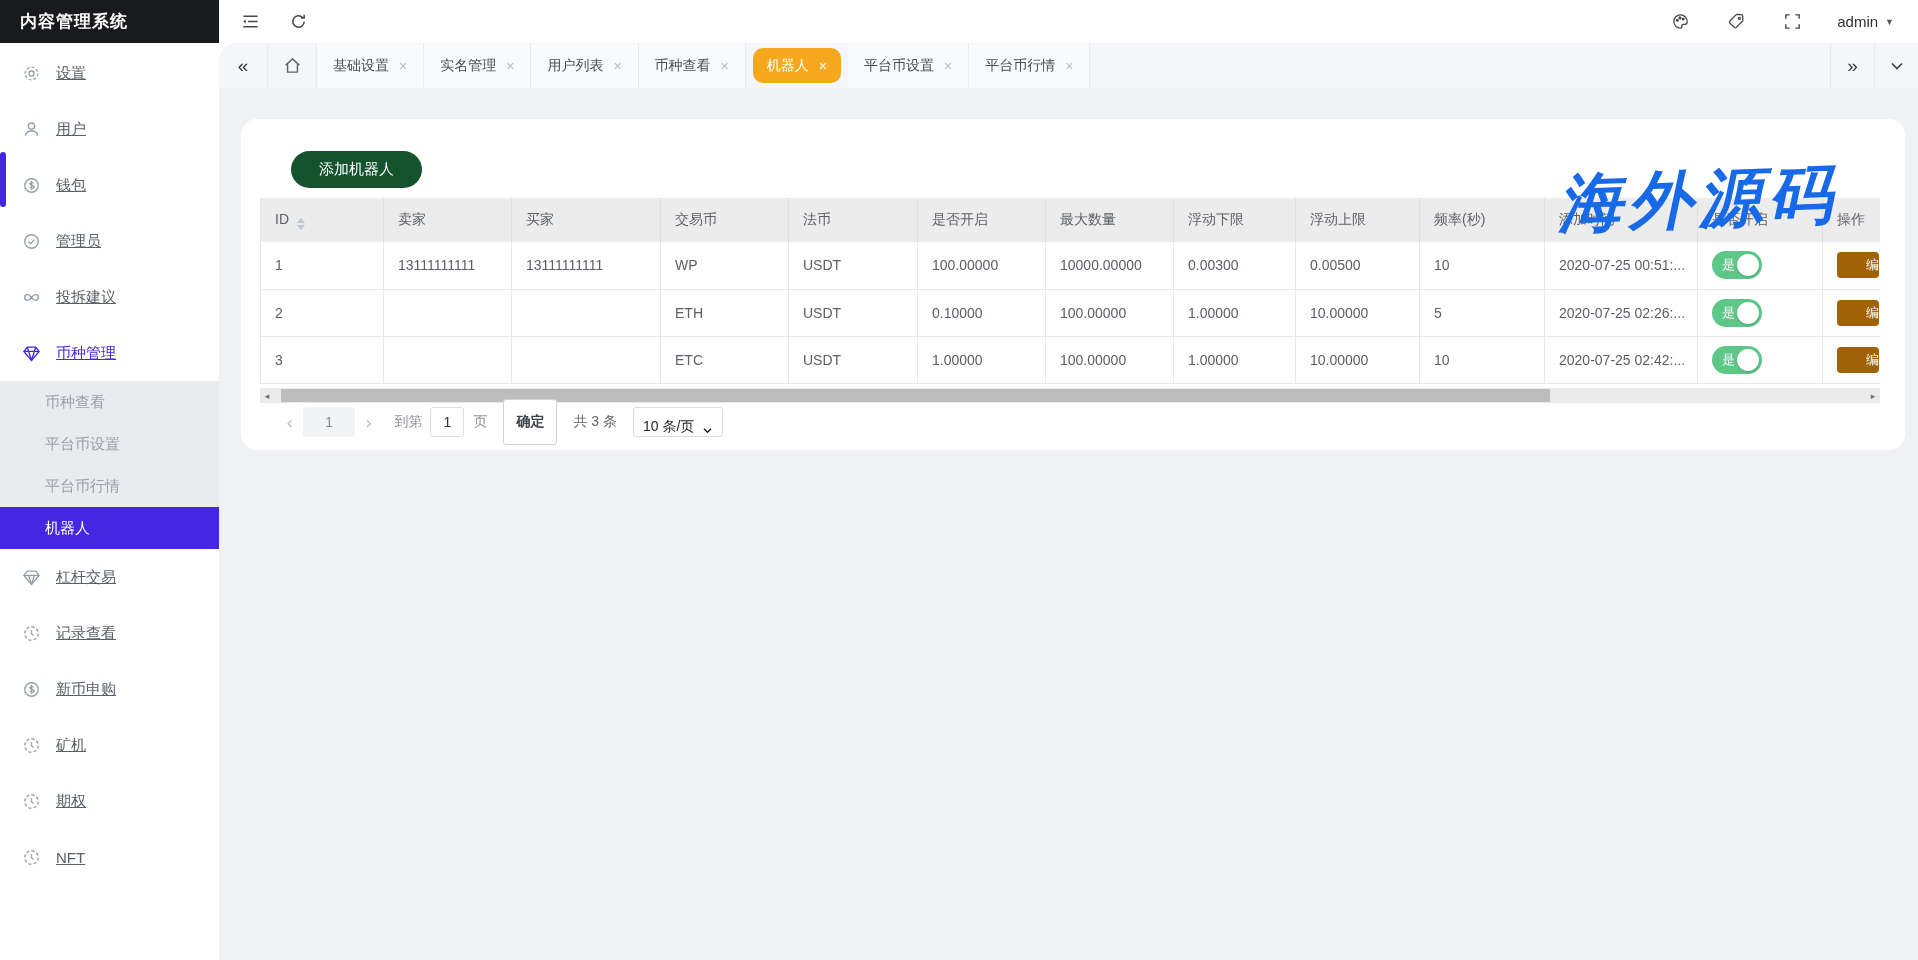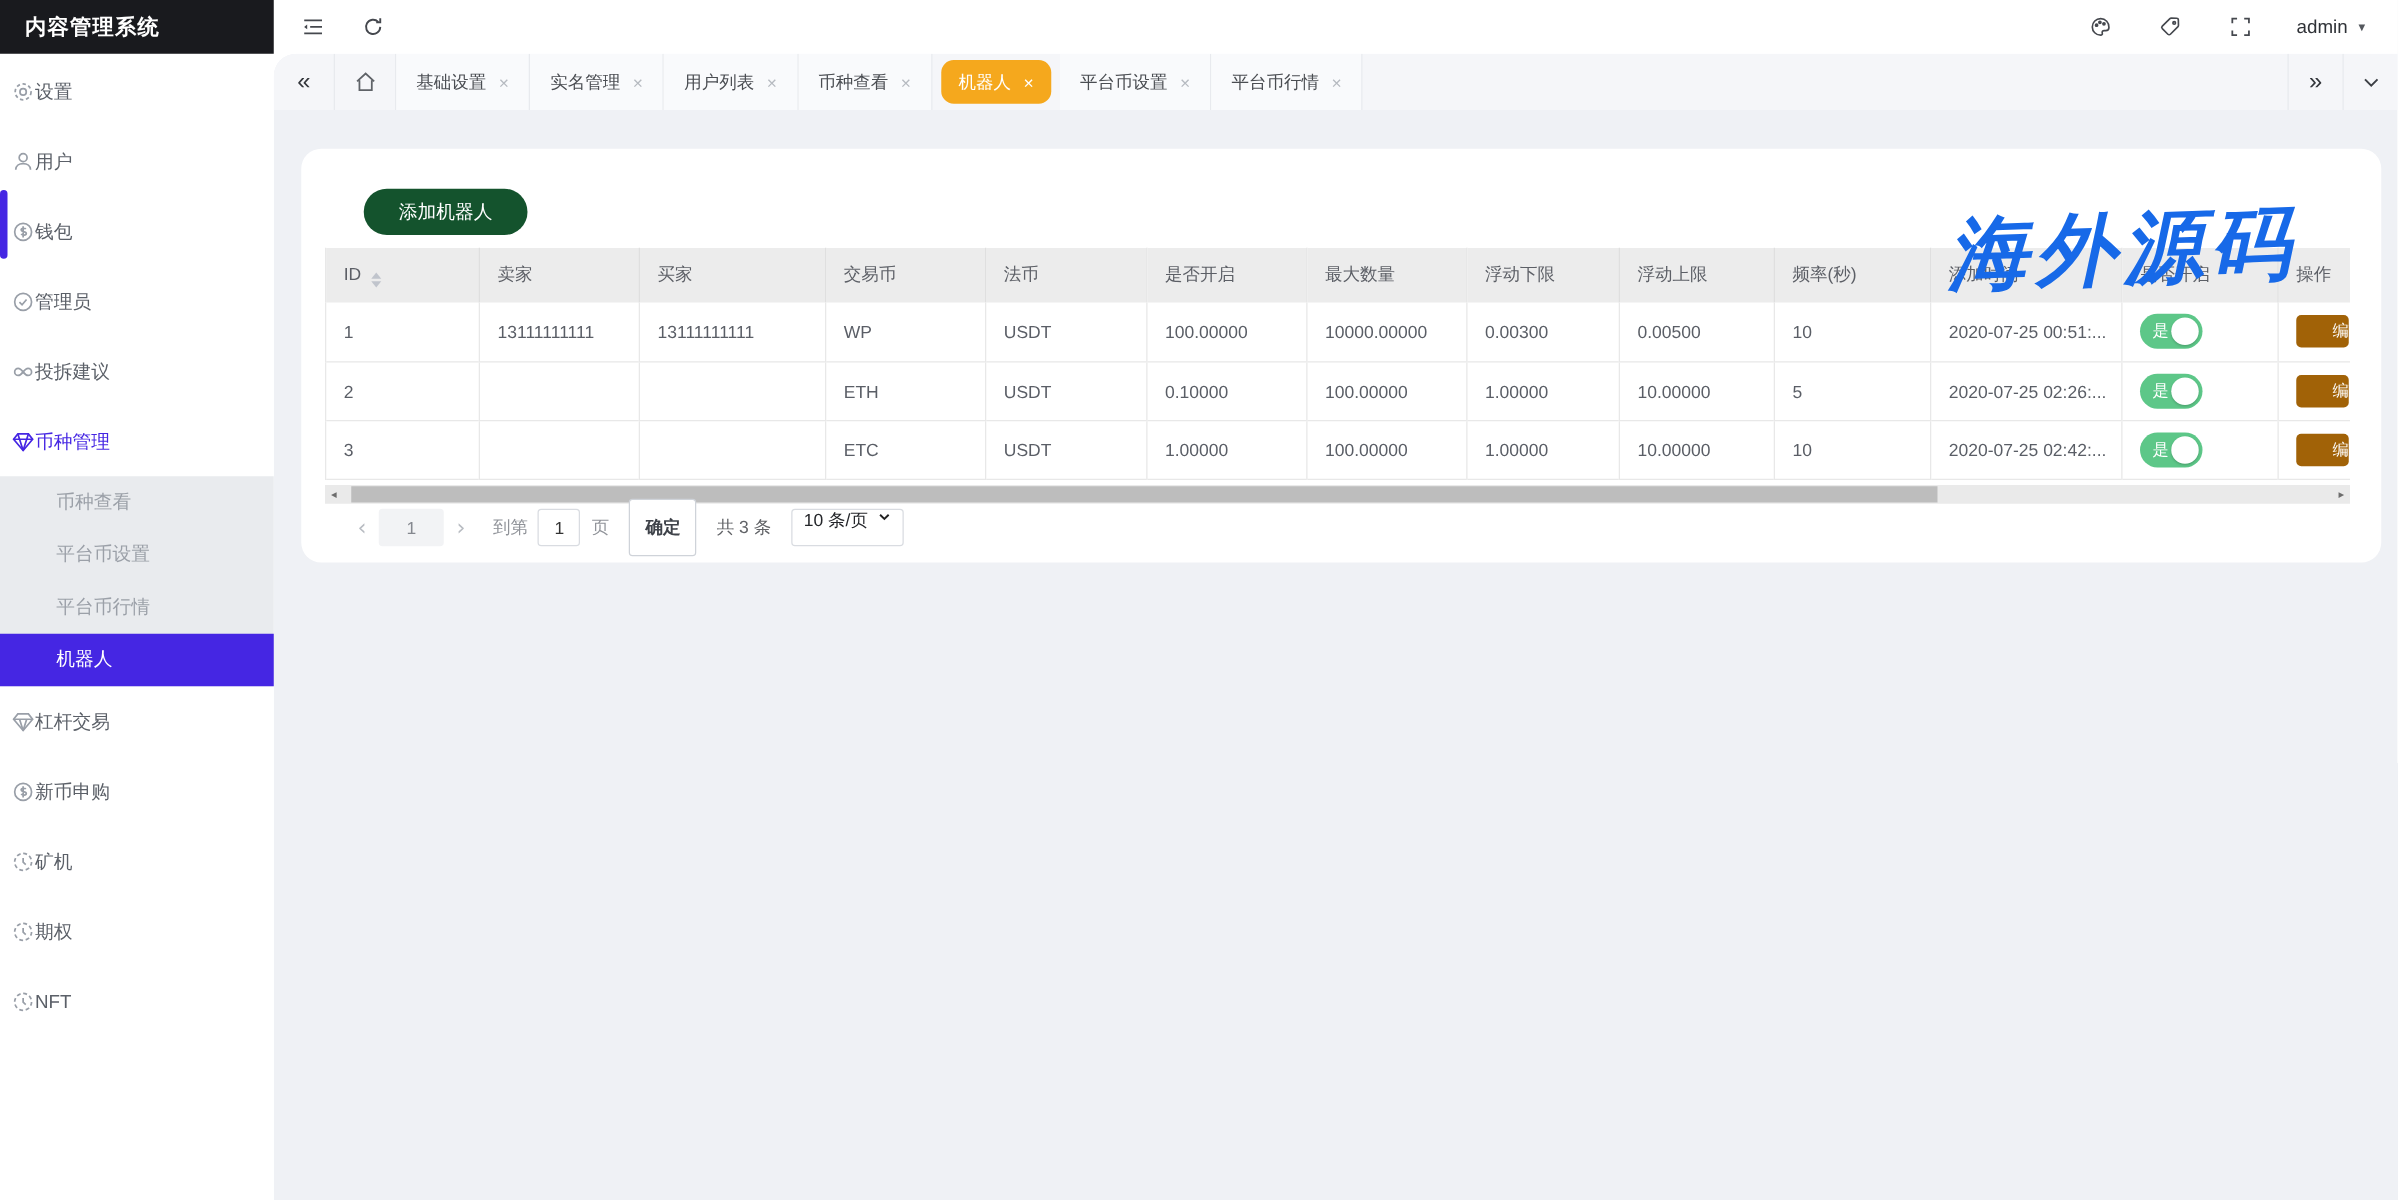--- a/index.html
+++ b/index.html
@@ -16,22 +16,22 @@
   .topbar-right { margin-left:auto; display:flex; align-items:center; gap:34px; margin-right:24px; }
   .admin-box { display:flex; align-items:center; gap:7px; cursor:pointer; }
   .admin-name { font-size:15px; color:#2f3237; }
   .admin-caret { font-size:9px; color:#55585e; }
 
   
   .sidebar { position:absolute; left:0; top:0; width:219px; height:960px; background:#fff; z-index:6; }
   .sidebar-header { height:43px; background:#191a1e; color:#fff; font-size:17px; font-weight:700;
     line-height:43px; padding-left:20px; letter-spacing:1px; }
   .menu { padding-top:2px; }
-  .menu-item { height:56px; display:flex; align-items:center; padding-left:9px; 
-    font-size:15px; color:#5b6068; cursor:pointer; }
+  .menu-item { height:56px; display:flex; align-items:center; padding-left:22px; gap:15px;
+    font-size:15px; color:#5b6068; cursor:pointer;text-decoration:underline; }
   .menu-item .mi-icon { width:19px; height:19px; color:#999fa8; flex:0 0 19px; }
   .menu-item.group-active, .menu-item.group-active .mi-icon { color:#4526e3; }
   .mi-icon svg { width:19px; height:19px; }
   .submenu { background:#e9ebee; }
   .sub-item { height:42px; line-height:42px; padding-left:45px; font-size:15px; color:#9ba0a8; cursor:pointer; }
   .sub-item.active { background:#4526e3; color:#fff; }
   .side-rail { position:absolute; left:0; top:152px; width:6px; height:55px; background:#4526e3;
     border-radius:3px; }
 
   
@@ -100,21 +100,21 @@
   .pg-current { width:52px; height:30px; background:#f2f3f5; border-radius:3px; display:flex;
     align-items:center; justify-content:center; color:#85888f; margin:0 4px; cursor:pointer; }
   .pg-goto-label { color:#909399; margin:0 8px 0 16px; }
   .goto-input { width:34px; height:30px; border:1px solid #d9dce1; border-radius:3px; text-align:center;
     font-size:14px; color:#333; outline:none; font-family:inherit; }
   .pg-page { color:#909399; margin:0 16px 0 9px; }
   .confirm-btn { height:46px; padding:0 12px; border:1px solid #cfd3d9; border-radius:3px; background:#fff;
     color:#3f434a; font-size:14px; font-weight:700; cursor:pointer; font-family:inherit; }
   .pg-total { margin:0 16px; }
   .size-select { height:30px; border:1px solid #d9dce1; border-radius:3px; background:#fff; display:flex;
-    align-items:flex-start; gap:8px; padding:0 9px; cursor:pointer; color:#24262a; }
+    align-items:flex-end; gap:8px; padding:0 9px; cursor:pointer; color:#24262a; }
   .size-select svg { width:11px; height:11px; color:#222; }
 
   
   .watermark { position:absolute; left:1558px; top:156px; z-index:50; pointer-events:none;
     font-family:"DejaVu Serif","Liberation Serif",serif; font-style:italic; font-weight:700;
     font-size:64px; color:#1769e8; letter-spacing:6px; transform:rotate(-2deg); white-space:nowrap; }
 </style>
 </head>
 <body>
 
@@ -406,20 +406,28 @@
         <span class="mi-icon">
           <svg viewBox="0 0 18 18" fill="none" stroke="currentColor" stroke-width="1.3">
             <path d="M5 3h8l3.2 4L9 15.5 1.8 7z"></path>
               <path d="M1.8 7h14.4M9 15.5 6.3 7M9 15.5 11.7 7"></path>
           </svg></span>
         <span>杠杆交易</span>
       </div>
       <div class="menu-item">
         <span class="mi-icon">
           <svg viewBox="0 0 18 18" fill="none" stroke="currentColor" stroke-width="1.3">
+            <circle cx="9" cy="9" r="6.4" stroke-dasharray="3 2"></circle>
+              <path d="M9 6v3.2l2 1.8"></path>
+          </svg></span>
+        <span>记录查看</span>
+      </div>
+      <div class="menu-item">
+        <span class="mi-icon">
+          <svg viewBox="0 0 18 18" fill="none" stroke="currentColor" stroke-width="1.3">
             <circle cx="9" cy="9" r="6.4"></circle>
               <path d="M11 6.9c-.5-.9-3.5-1-3.5.6 0 1.7 3.9.8 3.9 2.7 0 1.6-3 1.5-3.9.4M9 4.8v8.4"></path>
           </svg></span>
         <span>新币申购</span>
       </div>
       <div class="menu-item">
         <span class="mi-icon">
           <svg viewBox="0 0 18 18" fill="none" stroke="currentColor" stroke-width="1.3">
             <circle cx="9" cy="9" r="6.4" stroke-dasharray="3 2"></circle>
               <path d="M9 6v3.2l2 1.8"></path>

